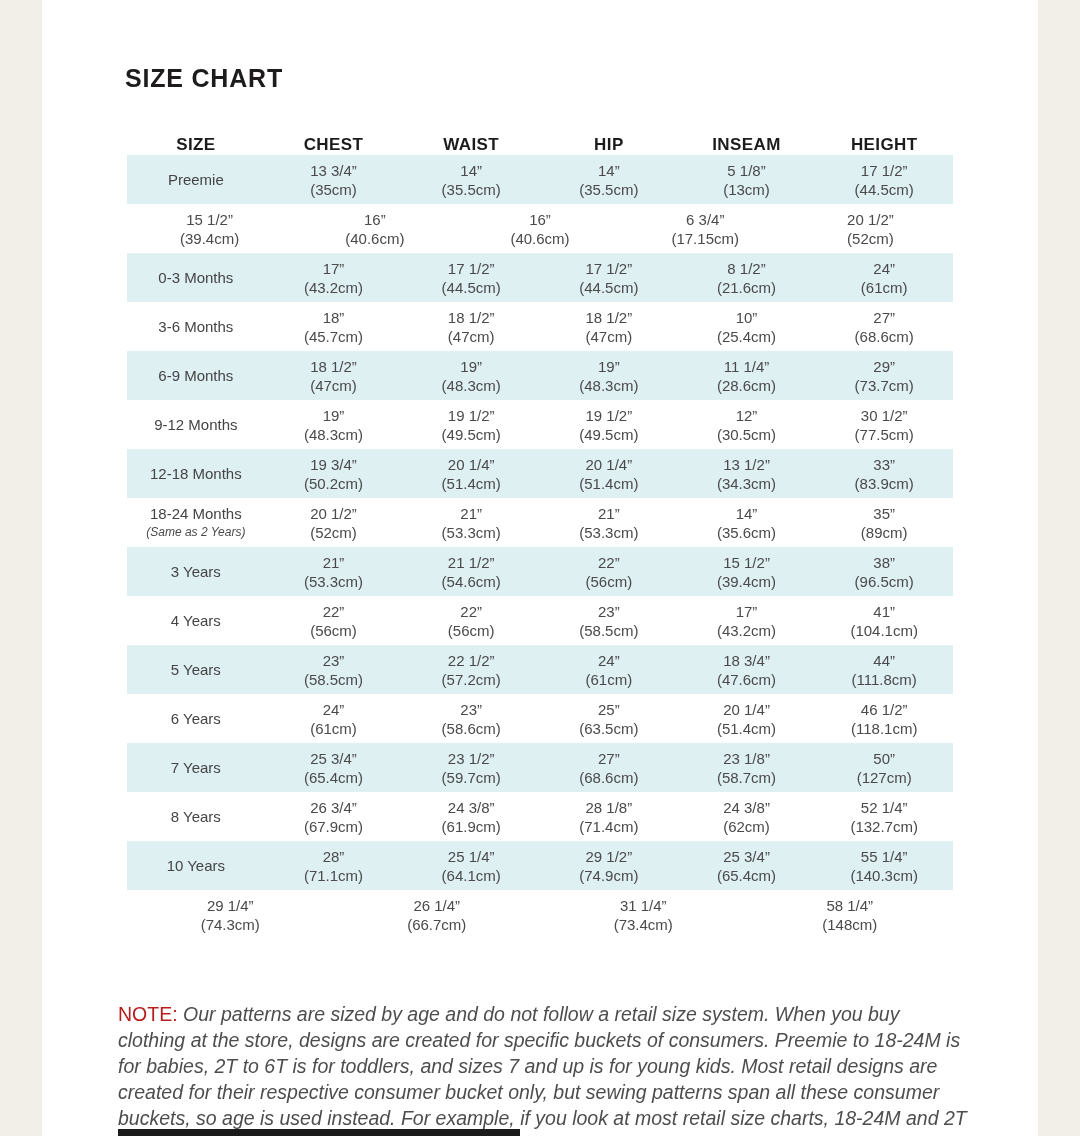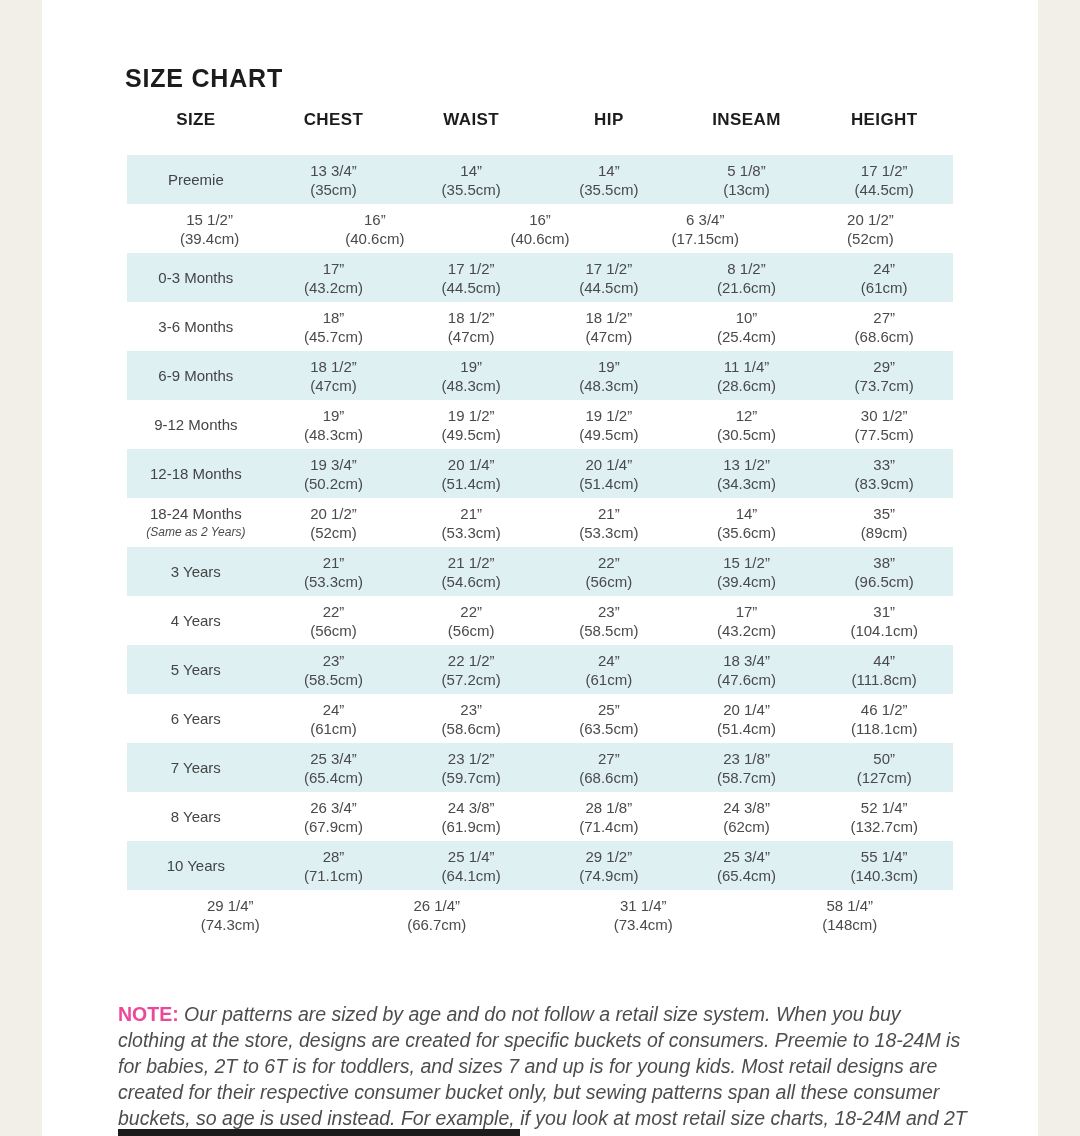--- a/index.html
+++ b/index.html
@@ -12,39 +12,39 @@
   .side-band { position:absolute; top:0; bottom:0; width:42px; background:#f2efe8; }
   .side-band.left { left:0; }
   .side-band.right { right:0; }
 
   .page-title {
     position:absolute; left:125px; top:47px;
     font-size:25px; font-weight:bold; color:#1d1b1c; letter-spacing:0.8px;
   }
 
   .size-table { position:absolute; left:127px; top:110px; width:826px; }
-  .header-row { display:flex; height:45px; align-items:flex-start; }
+  .header-row { display:flex; height:45px; align-items:flex-end; }
   .header-cell {
     flex:1; text-align:center; font-weight:bold; font-size:17px;
     color:#1d1b1c; letter-spacing:0.4px;
   }
   .rows .row { display:flex; height:49px; }
   .rows .row:nth-child(odd) { background:#def0f2; }
   .cell {
     flex:1; display:flex; flex-direction:column; justify-content:center;
     text-align:center; color:#4a4a4c; font-size:15px; line-height:19px;
   }
   .size-name { color:#444446; }
   .size-note { font-style:italic; font-size:12px; }
 
   .note-paragraph {
     position:absolute; left:118px; top:981px; width:850px;
     font-size:19.5px; line-height:26px; color:#4d4d4f; font-style:italic;
   }
-  .note-label { font-style:normal; font-weight:bold; color:#ec4899; }
+  .note-label { font-style:normal; font-weight:normal; color:#b91c1c; }
 
   .bottom-divider {
     position:absolute; left:118px; top:1129px; width:402px; height:7px;
     background:#1b1b1b;
   }
 </style>
 </head>
 <body>
 
 <div class="side-band left"></div>
@@ -316,21 +316,21 @@
     </div>
     <div class="cell m-cell">
       <div class="in">23”</div>
       <div class="cm">(58.5cm)</div>
     </div>
     <div class="cell m-cell">
       <div class="in">17”</div>
       <div class="cm">(43.2cm)</div>
     </div>
     <div class="cell m-cell">
-      <div class="in">31”</div>
+      <div class="in">41”</div>
       <div class="cm">(104.1cm)</div>
     </div>
   </div>
 
   <div class="row">
     <div class="cell size-cell">
       <div class="size-name">5 Years</div>
 
     </div>
     <div class="cell m-cell">

